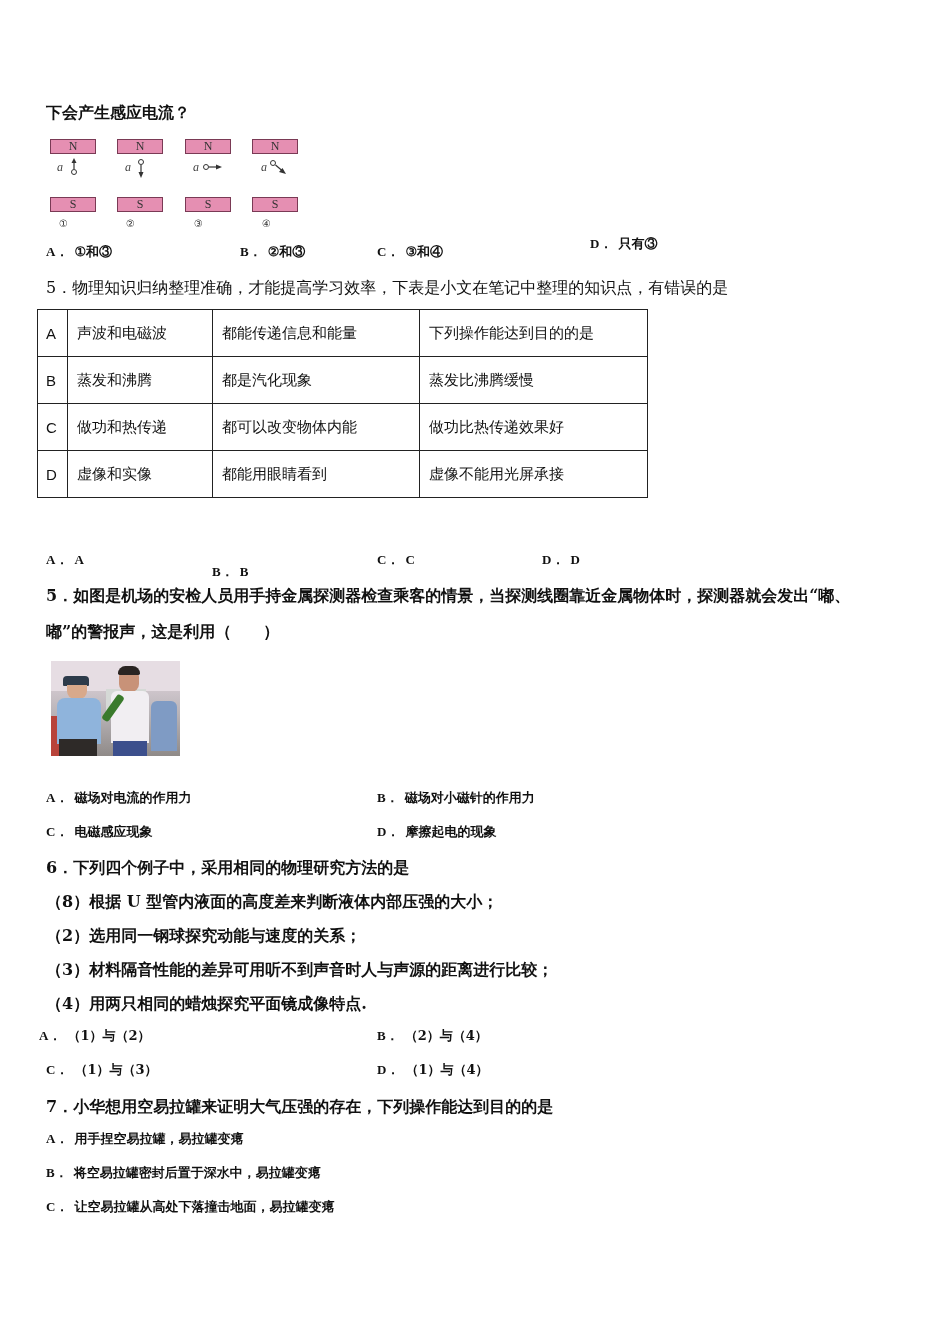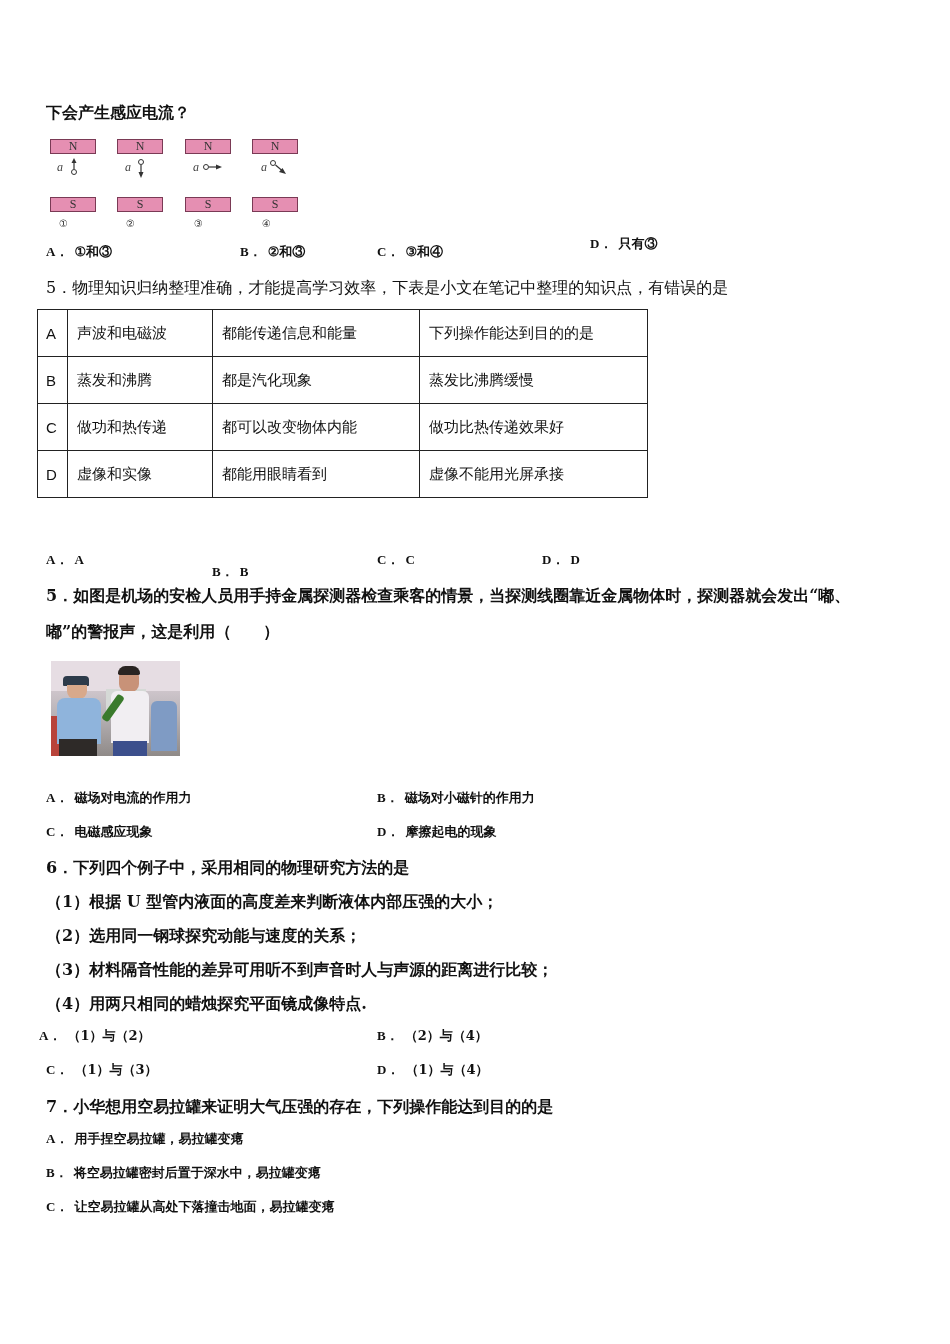--- a/index.html
+++ b/index.html
@@ -162,21 +162,21 @@
 
   <div class="abs" style="left:100px; top:40px; width:26px; height:50px; background:#7f9bc4; border-radius:6px 6px 0 0;"></div>
 </div>
 
 <div class="opt" style="left:46px; top:790px;"><span class="lbl">A．</span><span>磁场对电流的作用力</span></div>
 <div class="opt" style="left:377px; top:790px;"><span class="lbl">B．</span><span>磁场对小磁针的作用力</span></div>
 <div class="opt" style="left:46px; top:824px;"><span class="lbl">C．</span><span>电磁感应现象</span></div>
 <div class="opt" style="left:377px; top:824px;"><span class="lbl">D．</span><span>摩擦起电的现象</span></div>
 
 <div class="line" style="left:46px; top:858px;">6．下列四个例子中，采用相同的物理研究方法的是</div>
-<div class="line" style="left:46px; top:892px;">（1）根据 U 型管内液面的高度差来判断液体内部压强的大小；</div>
+<div class="line" style="left:46px; top:892px;">（8）根据 U 型管内液面的高度差来判断液体内部压强的大小；</div>
 <div class="line" style="left:46px; top:926px;">（2）选用同一钢球探究动能与速度的关系；</div>
 <div class="line" style="left:46px; top:960px;">（3）材料隔音性能的差异可用听不到声音时人与声源的距离进行比较；</div>
 <div class="line" style="left:46px; top:994px;text-align:center;">（4）用两只相同的蜡烛探究平面镜成像特点.</div>
 
 <div class="opt" style="left:39px; top:1028px;"><span class="lbl">A．</span><span>（1）与（2）</span></div>
 <div class="opt" style="left:377px; top:1028px;"><span class="lbl">B．</span><span>（2）与（4）</span></div>
 <div class="opt" style="left:46px; top:1062px;"><span class="lbl">C．</span><span>（1）与（3）</span></div>
 <div class="opt" style="left:377px; top:1062px;"><span class="lbl">D．</span><span>（1）与（4）</span></div>
 
 <div class="line" style="left:46px; top:1097px;">7．小华想用空易拉罐来证明大气压强的存在，下列操作能达到目的的是</div>

